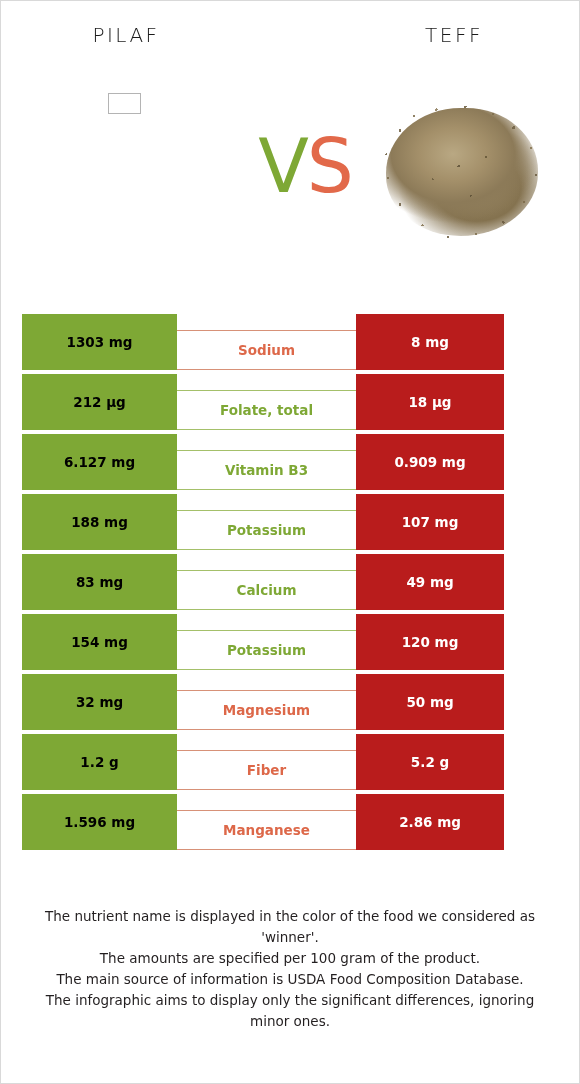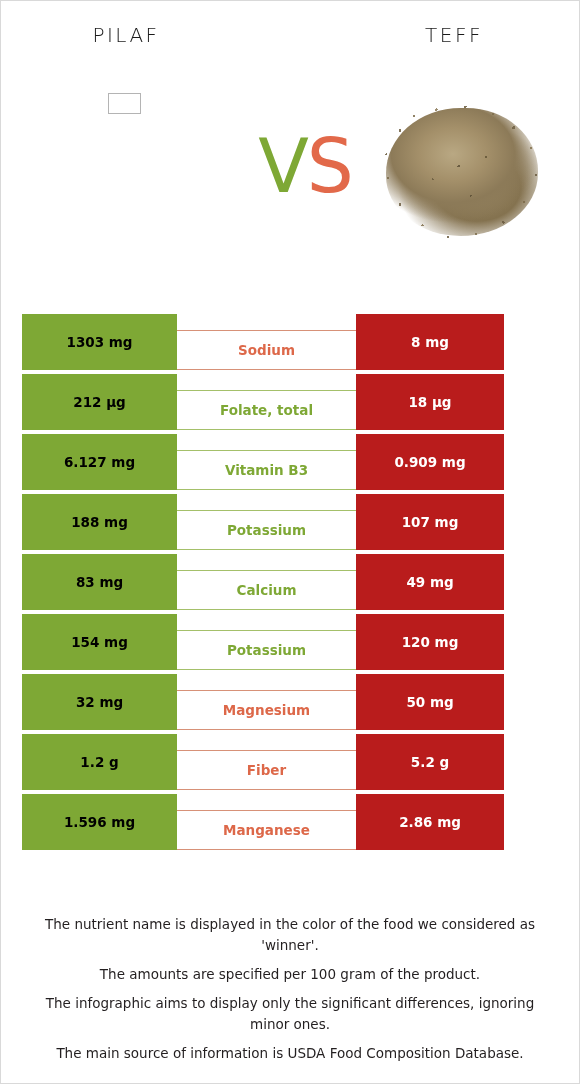--- a/index.html
+++ b/index.html
@@ -178,21 +178,21 @@
     position: absolute;
     left: 0; right: 0;
     top: 905px;
     text-align: center;
     font-size: 13.5px;
     line-height: 21px;
     color: #231f20;
     font-family: "DejaVu Sans", sans-serif;
     padding: 0 24px;
   }
-  .footer p { margin: 8px; }
+  .footer p { margin: 0; }
 </style>
 </head>
 <body>
 
 <div class="header">
 
   <div class="food-title left">PILAF</div>
 
   <div class="food-title right">TEFF</div>
 
@@ -256,15 +256,15 @@
     <div class="row">
       <div class="cell left">1.596 mg</div>
       <div class="cell mid win-orange">Manganese</div>
       <div class="cell right">2.86 mg</div>
     </div>
   </div>
 
 <div class="footer">
   <p>The nutrient name is displayed in the color of the food we considered as 'winner'.</p>
   <p>The amounts are specified per 100 gram of the product.</p>
+  <p>The main source of information is USDA Food Composition Database.</p>
   <p>The infographic aims to display only the significant differences, ignoring minor ones.</p>
-  <p>The main source of information is USDA Food Composition Database.</p>
 </div>
 
 </body></html>

